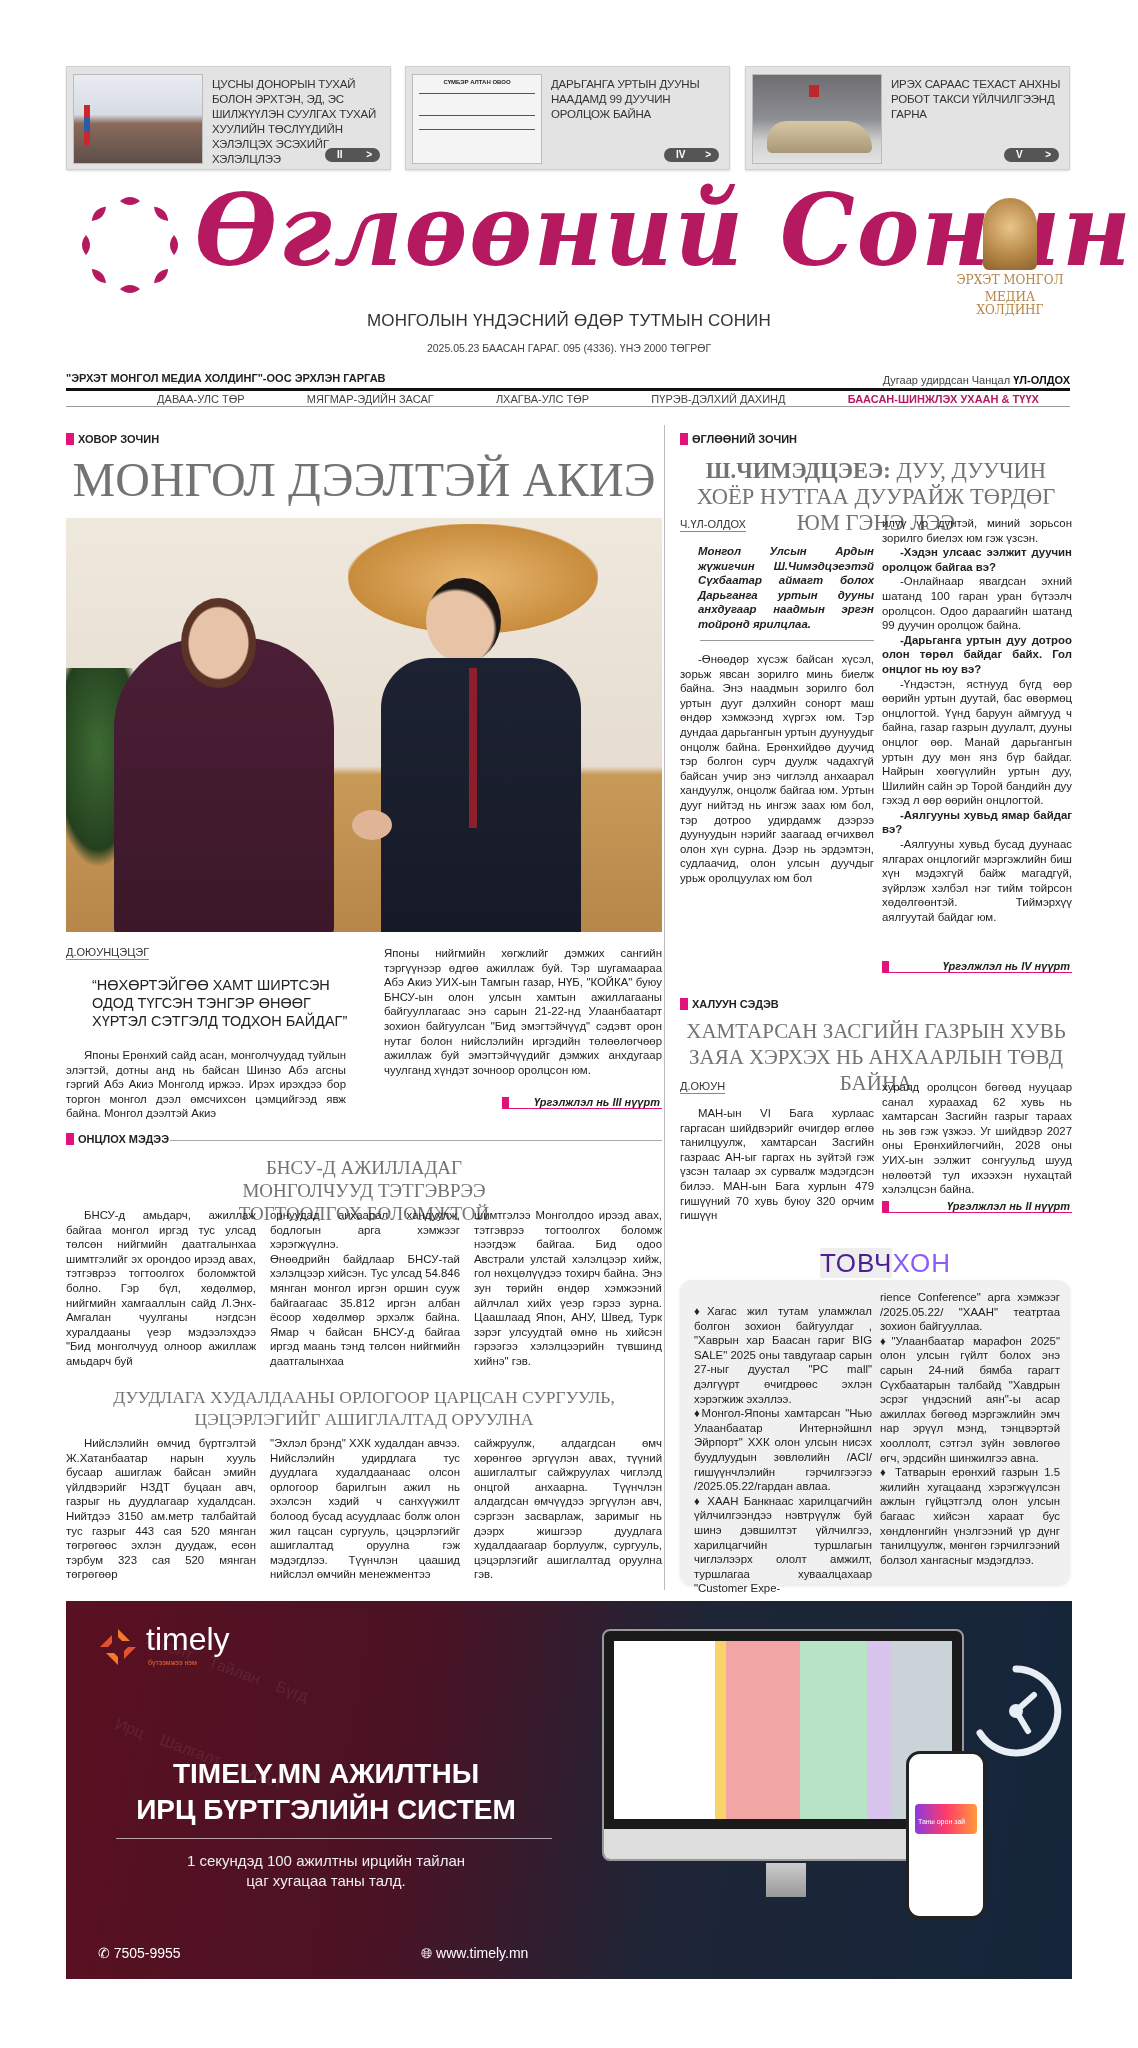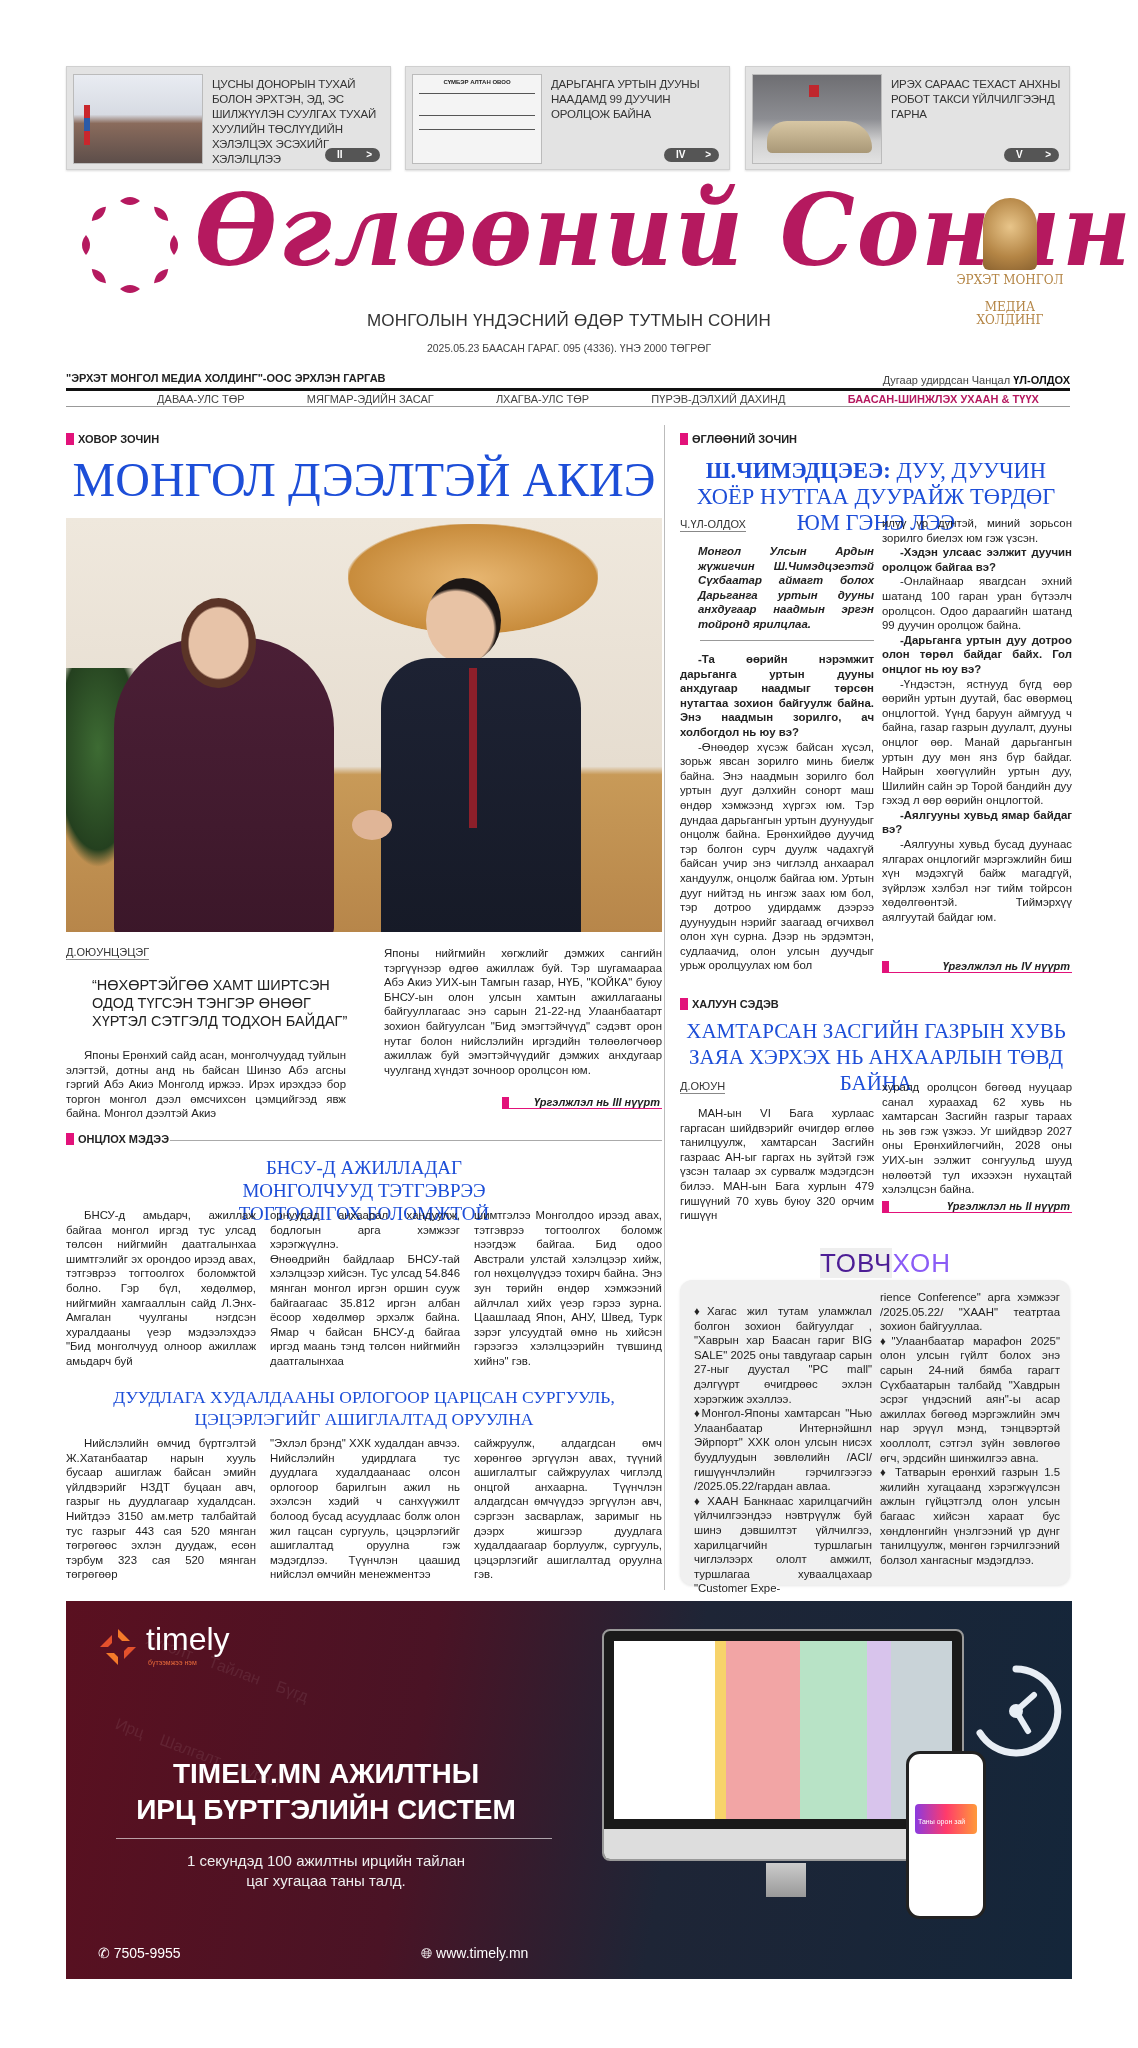--- a/index.html
+++ b/index.html
@@ -22,21 +22,21 @@
 .pub{position:absolute;left:66px;top:372px;font-size:11px;font-weight:bold;color:#222}
 .editor{position:absolute;right:68px;top:374px;font-size:11px;color:#444}
 .editor b{color:#111}
 .rule-thick{position:absolute;left:66px;width:1004px;top:388px;height:3px;background:#111}
 .rule-thin{position:absolute;left:66px;width:1004px;top:406px;height:1px;background:#999}
 .days{position:absolute;left:66px;width:1004px;top:393px;display:flex;justify-content:space-around;padding-left:60px;font-size:11px;color:#444}
 .days .active{color:#b5195f;font-weight:bold}
 
 .sec{position:absolute;font-size:11px;font-weight:bold;color:#222;padding-left:12px}
 .sec:before{content:"";position:absolute;left:0;top:0;width:8px;height:12px;background:#e2127a}
-.headline{position:absolute;font-family:"Liberation Serif",serif;color:#1d4ed8;text-align:center}
+.headline{position:absolute;font-family:"Liberation Serif",serif;color:#737373;text-align:center}
 .byline{position:absolute;font-size:11px;color:#333;border-bottom:1px solid #888;padding-bottom:1px}
 .body{position:absolute;font-size:11.4px;line-height:14.6px;color:#222;text-align:justify}
 .body p{text-indent:18px}
 .cont{position:absolute;font-size:11px;font-style:italic;font-weight:bold;color:#222;border-bottom:1.5px solid #e2127a;text-align:right;padding-right:2px}
 .cont:before{content:"";position:absolute;left:0;bottom:-1px;width:7px;height:12px;background:#e2127a}
 .vrule{position:absolute;left:664px;top:425px;width:1px;height:1165px;background:#bbb}
 
 .photo{position:absolute;left:66px;top:518px;width:596px;height:414px;overflow:hidden;background:linear-gradient(#efe8dd,#e6ddd0 60%,#c89a58 62%,#b7864a)}
 
 .brief{position:absolute;left:680px;top:1280px;width:390px;height:305px;background:#f0f0f0;border-radius:12px;box-shadow:0 1px 3px rgba(0,0,0,.1)}
@@ -82,21 +82,21 @@
       <path d="M40 6 Q50 -2 60 6 Q50 14 40 6Z" transform="rotate(180 50 50)"></path>
       <path d="M40 6 Q50 -2 60 6 Q50 14 40 6Z" transform="rotate(225 50 50)"></path>
       <path d="M40 6 Q50 -2 60 6 Q50 14 40 6Z" transform="rotate(270 50 50)"></path>
       <path d="M40 6 Q50 -2 60 6 Q50 14 40 6Z" transform="rotate(315 50 50)"></path>
     </g>
 </svg>
 <div class="mast-title">Өглөөний Сонин</div>
 <div class="holding">
   <div class="emb"></div>
   <div class="ht">ЭРХЭТ МОНГОЛ</div>
-  <div class="ht" style="margin-top:14px">МЕДИА ХОЛДИНГ</div>
+  <div class="ht" style="margin-top:4px">МЕДИА ХОЛДИНГ</div>
 </div>
 <div class="subtitle">МОНГОЛЫН ҮНДЭСНИЙ ӨДӨР ТУТМЫН СОНИН</div>
 <div class="dateline">2025.05.23 БААСАН ГАРАГ. 095 (4336). ҮНЭ 2000 ТӨГРӨГ</div>
 <div class="pub">"ЭРХЭТ МОНГОЛ МЕДИА ХОЛДИНГ"-ООС ЭРХЛЭН ГАРГАВ</div>
 <div class="editor"><span>Дугаар удирдсан Чанцал</span> <b>ҮЛ-ОЛДОХ</b></div>
 <div class="rule-thick"></div>
 <div class="days">
   <span>ДАВАА-УЛС ТӨР</span>
   <span>МЯГМАР-ЭДИЙН ЗАСАГ</span>
   <span>ЛХАГВА-УЛС ТӨР</span>
@@ -128,21 +128,20 @@
     <p style="text-indent:0">Японы нийгмийн хөгжлийг дэмжих сангийн тэргүүнээр өдгөө ажиллаж буй. Тэр шугамаараа Абэ Акиэ УИХ-ын Тамгын газар, НҮБ, "КОЙКА" буюу БНСУ-ын олон улсын хамтын ажиллагааны байгууллагаас энэ сарын 21-22-нд Улаанбаатарт зохион байгуулсан "Бид эмэгтэйчүүд" сэдэвт орон нутаг болон нийслэлийн иргэдийн төлөөлөгчөөр ажиллаж буй эмэгтэйчүүдийг дэмжих анхдугаар чуулганд хүндэт зочноор оролцсон юм.</p>
   </div>
 <div class="cont" style="left:502px;top:1096px;width:160px">Үргэлжлэл нь III нүүрт</div>
 
 <div class="sec" style="left:680px;top:433px">ӨГЛӨӨНИЙ ЗОЧИН</div>
 <div class="headline" style="left:680px;top:458px;width:392px;font-size:22.5px;line-height:26px"><b>Ш.ЧИМЭДЦЭЕЭ:</b> <span>ДУУ, ДУУЧИН ХОЁР НУТГАА ДУУРАЙЖ ТӨРДӨГ ЮМ ГЭНЭ ЛЭЭ</span></div>
 <div class="byline" style="left:680px;top:518px">Ч.ҮЛ-ОЛДОХ</div>
 <div class="body" style="left:680px;top:544px;width:194px;font-weight:bold;font-style:italic;padding-left:18px">Монгол Улсын Ардын жүжигчин Ш.Чимэдцэеэтэй Сүхбаатар аймагт болох Дарьганга уртын дууны анхдугаар наадмын эргэн тойронд ярилцлаа.</div>
 <div style="position:absolute;left:700px;top:640px;width:174px;height:1px;background:#999"></div>
 <div class="body" style="left:680px;top:652px;width:194px">
-  <p style="font-weight:bold">-Та өөрийн нэрэмжит дарьганга уртын дууны анхдугаар наадмыг төрсөн нутагтаа зохион байгуулж байна. Энэ наадмын зорилго, ач холбогдол нь юу вэ?</p>
   <p>-Өнөөдөр хүсэж байсан хүсэл, зорьж явсан зорилго минь биелж байна. Энэ наадмын зорилго бол уртын дууг дэлхийн сонорт маш өндөр хэмжээнд хүргэх юм. Тэр дундаа дарьгангын уртын дуунуудыг онцолж байна. Ерөнхийдөө дуучид тэр болгон сурч дуулж чадахгүй байсан учир энэ чиглэлд анхаарал хандуулж, онцолж байгаа юм. Уртын дууг нийтэд нь ингэж заах юм бол, тэр дотроо удирдамж дээрээ дуунуудын нэрийг заагаад өгчихвөл олон хүн сурна. Дээр нь эрдэмтэн, судлаачид, олон улсын дуучдыг урьж оролцуулах юм бол</p>
 </div>
 <div class="body" style="left:882px;top:516px;width:190px">
   <p style="text-indent:0">илүү үр дүнтэй, миний зорьсон зорилго биелэх юм гэж үзсэн.</p>
   <p style="font-weight:bold">-Хэдэн улсаас ээлжит дуучин оролцож байгаа вэ?</p>
   <p>-Онлайнаар явагдсан эхний шатанд 100 гаран уран бүтээлч оролцсон. Одоо дараагийн шатанд 99 дуучин оролцож байна.</p>
   <p style="font-weight:bold">-Дарьганга уртын дуу дотроо олон төрөл байдаг байх. Гол онцлог нь юу вэ?</p>
   <p>-Үндэстэн, ястнууд бүгд өөр өөрийн уртын дуутай, бас өвөрмөц онцлогтой. Үүнд баруун аймгууд ч байна, газар газрын дуулалт, дууны онцлог өөр. Манай дарьгангын уртын дуу мөн янз бүр байдаг. Найрын хөөгүүлийн уртын дуу, Шилийн сайн эр Торой бандийн дуу гэхэд л өөр өөрийн онцлогтой.</p>
   <p style="font-weight:bold">-Аялгууны хувьд ямар байдаг вэ?</p>
   <p>-Аялгууны хувьд бусад дуунаас ялгарах онцлогийг мэргэжлийн биш хүн мэдэхгүй байж магадгүй, зүйрлэж хэлбэл нэг тийм тойрсон хөдөлгөөнтэй. Тиймэрхүү аялгуутай байдаг юм.</p>

